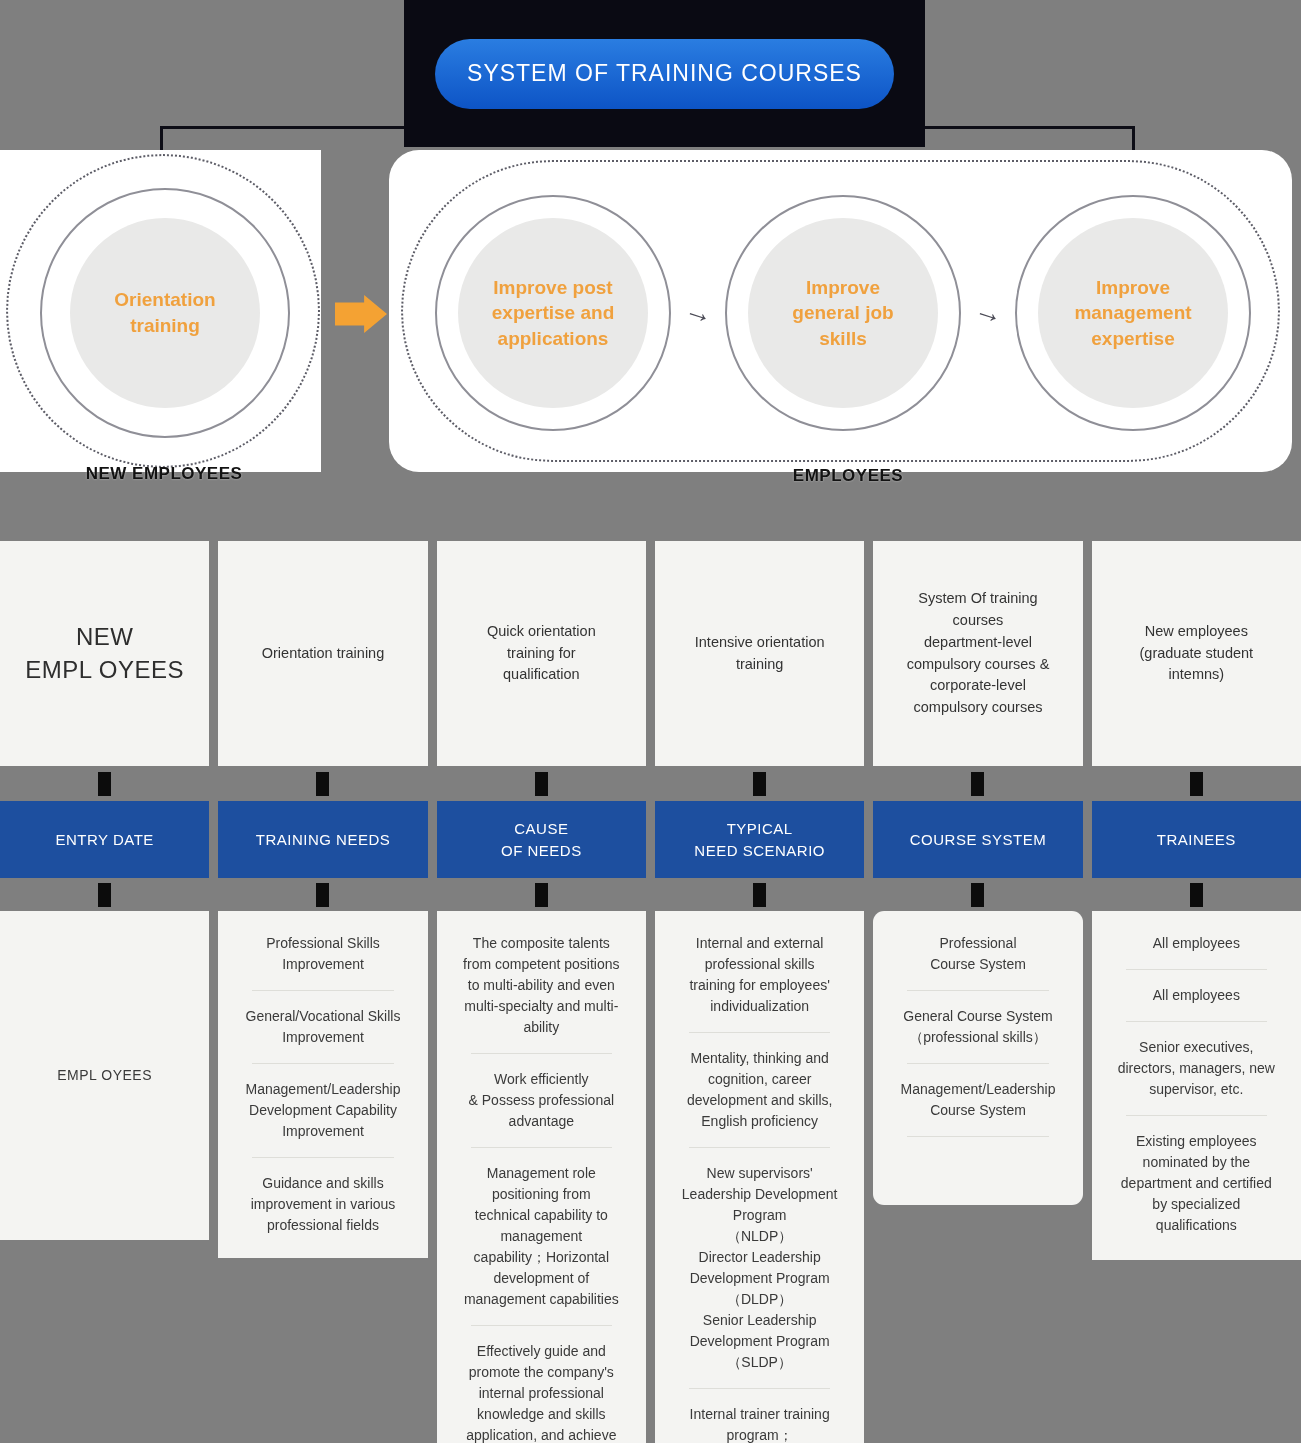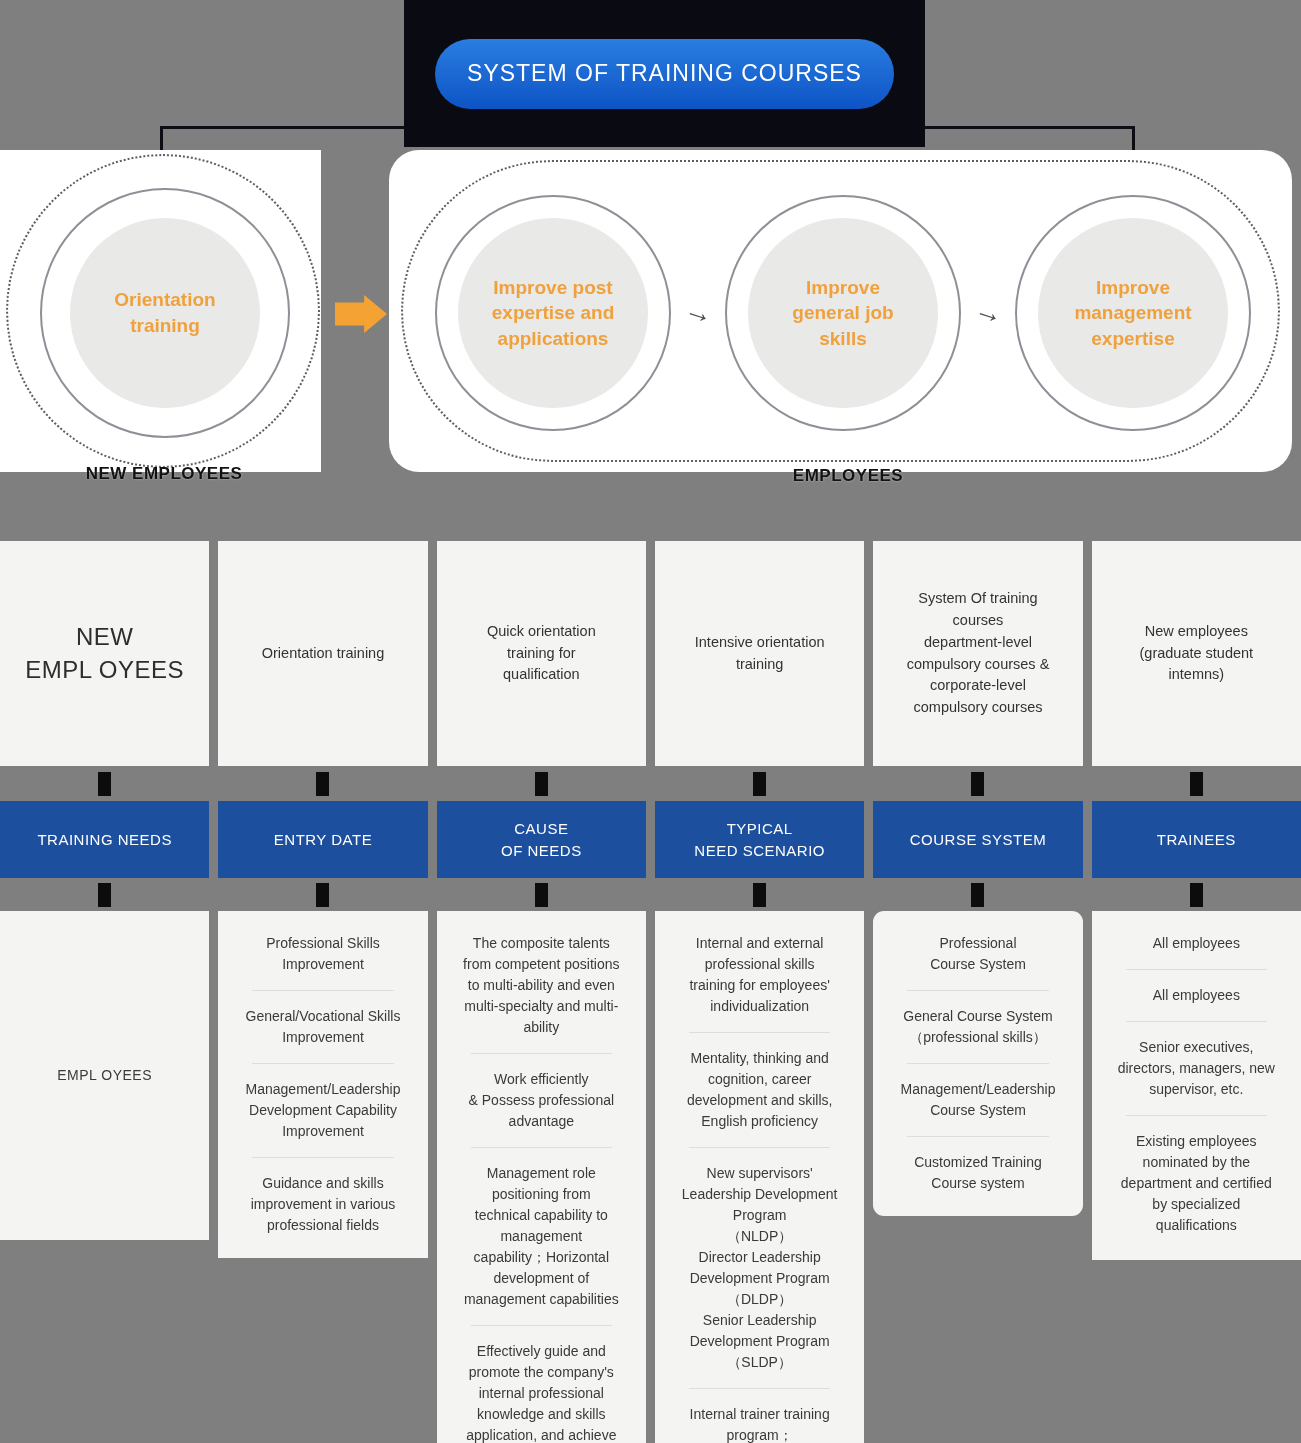--- a/index.html
+++ b/index.html
@@ -139,22 +139,22 @@
   <div class="conn-cell">
       <div class="conn-bar"></div>
     </div>
   <div class="conn-cell">
       <div class="conn-bar"></div>
     </div>
   <div class="conn-cell">
       <div class="conn-bar"></div>
     </div>
 
+  <div class="header-cell">ENTRY DATE</div>
   <div class="header-cell">TRAINING NEEDS</div>
-  <div class="header-cell">ENTRY DATE</div>
   <div class="header-cell">CAUSE
 OF NEEDS</div>
   <div class="header-cell">TYPICAL
 NEED SCENARIO</div>
   <div class="header-cell">COURSE SYSTEM</div>
   <div class="header-cell">TRAINEES</div>
 
   <div class="conn-cell">
       <div class="conn-bar"></div>
     </div>
@@ -222,22 +222,20 @@
   <div class="cell content-cell" style="min-height:294px;border-radius:11px;">
     <div class="item">Professional
 Course System</div>
     <div class="sep"></div>
     <div class="item">General Course System
 （professional skills）</div>
     <div class="sep"></div>
     <div class="item">Management/Leadership
 Course System</div>
     <div class="sep"></div>
-    <div class="item">Customized Training
-Course system</div>
   </div>
 
   <div class="cell content-cell" style="min-height:349px;">
     <div class="item">All employees</div>
     <div class="sep"></div>
     <div class="item">All employees</div>
     <div class="sep"></div>
     <div class="item">Senior executives, directors, managers, new supervisor, etc.</div>
     <div class="sep"></div>
     <div class="item">Existing employees nominated by the department and certified by specialized qualifications</div>

